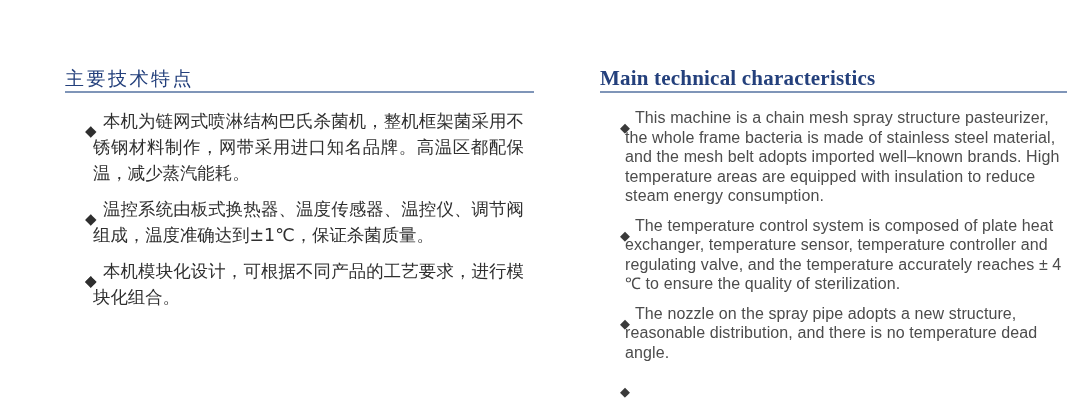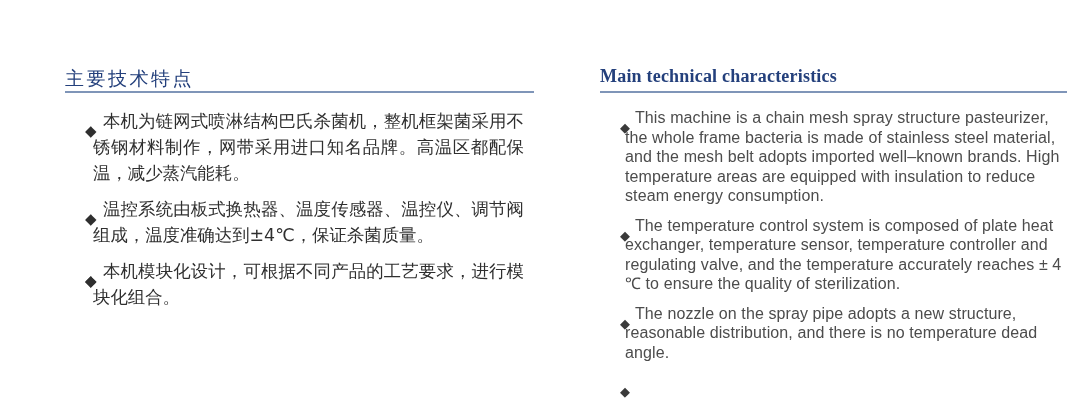--- a/index.html
+++ b/index.html
@@ -15,21 +15,21 @@
     border-bottom:2px solid var(--rule, #7f95b8);
     color:var(--heading, #24407c);
     white-space:nowrap;
   }
   .heading.cn {
     font-family:"DejaVu Sans", sans-serif;
     font-size:19px; font-weight:500; letter-spacing:2.5px;
   }
   .heading.en {
     font-family:"Liberation Serif", serif;
-    font-size:18px; font-weight:700; letter-spacing:0.2px;
+    font-size:21px; font-weight:700; letter-spacing:0.2px;
   }
 
   ul.bullets { list-style:none; margin-top:15px; }
   li.bullet-item { position:relative; }
 
   .bullets.cn li.bullet-item {
     padding-left:18px;
     font-family:"DejaVu Sans", sans-serif;
     font-size:17.4px; line-height:26px;
     color:var(--cn_text, #2f2f2f);
@@ -63,21 +63,21 @@
     <h2 class="heading cn">主要技术特点</h2>
     <ul class="bullets cn">
 
         <li class="bullet-item">
           <span class="diamond">◆</span>
           <span class="bullet-text">本机为链网式喷淋结构巴氏杀菌机，整机框架菌采用不锈钢材料制作，网带采用进口知名品牌。高温区都配保温，减少蒸汽能耗。</span>
         </li>
 
         <li class="bullet-item">
           <span class="diamond">◆</span>
-          <span class="bullet-text">温控系统由板式换热器、温度传感器、温控仪、调节阀组成，温度准确达到±4℃，保证杀菌质量。</span>
+          <span class="bullet-text">温控系统由板式换热器、温度传感器、温控仪、调节阀组成，温度准确达到±1℃，保证杀菌质量。</span>
         </li>
 
         <li class="bullet-item">
           <span class="diamond">◆</span>
         </li>
 
         <li class="bullet-item">
           <span class="diamond">◆</span>
           <span class="bullet-text">本机模块化设计，可根据不同产品的工艺要求，进行模块化组合。</span>
         </li>

